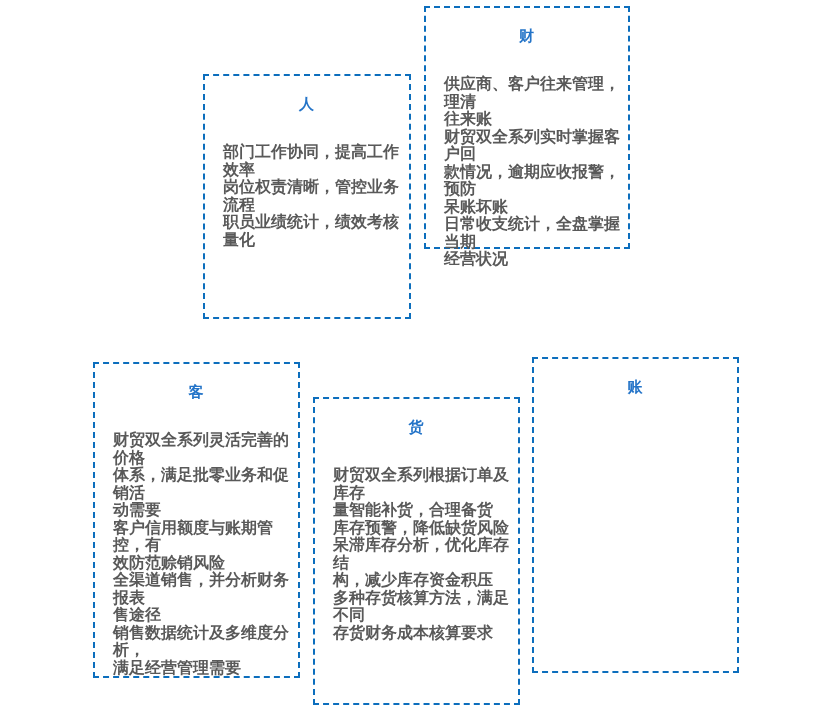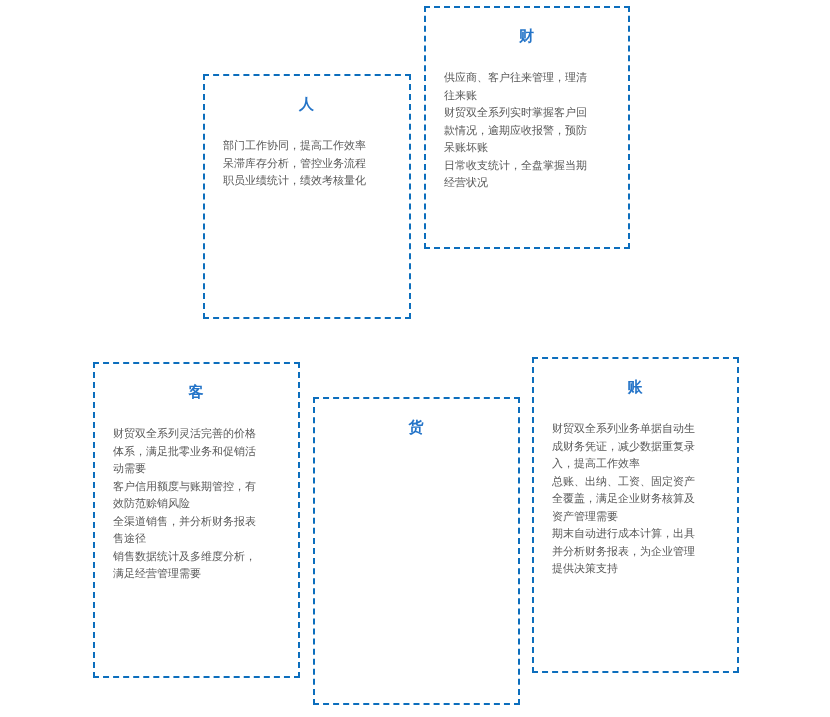--- a/index.html
+++ b/index.html
@@ -26,42 +26,43 @@
   .card-title {
     margin: 0;
     text-align: center;
     font-size: 15px;
     line-height: 20px;
     font-weight: bold;
     color: var(--title-color);
     letter-spacing: 1px;
   }
   .card-body {
-    margin: 23px 0 0 0;
+    margin: 29px 0 0 0;
     padding: 0 2px 0 18px;
-    font-size: 11px;
+    font-size: 16px;
     line-height: 17.5px;
     color: var(--body-color);
     white-space: pre-line;
+    font-weight: bold;
   }
   .card-people   { left: 203px; top:  74px; width: 208px; height: 245px; }
   .card-finance  { left: 424px; top:   6px; width: 206px; height: 243px; }
   .card-customer { left:  93px; top: 362px; width: 207px; height: 316px; }
   .card-goods    { left: 313px; top: 397px; width: 207px; height: 308px; }
   .card-accounts { left: 532px; top: 357px; width: 207px; height: 316px; }
 </style>
 </head>
 <body>
 
 <div>
 
   <section class="card card-people">
     <h3 class="card-title">人</h3>
     <p class="card-body">部门工作协同，提高工作效率
-呆滞库存分析，管控业务流程
+岗位权责清晰，管控业务流程
 职员业绩统计，绩效考核量化</p>
   </section>
 
   <section class="card card-finance">
     <h3 class="card-title">财</h3>
     <p class="card-body">供应商、客户往来管理，理清
 往来账
 财贸双全系列实时掌握客户回
 款情况，逾期应收报警，预防
 呆账坏账
@@ -77,28 +78,26 @@
 客户信用额度与账期管控，有
 效防范赊销风险
 全渠道销售，并分析财务报表
 售途径
 销售数据统计及多维度分析，
 满足经营管理需要</p>
   </section>
 
   <section class="card card-goods">
     <h3 class="card-title">货</h3>
+    <p class="card-body">财贸双全系列根据订单及库存
+量智能补货，合理备货
+库存预警，降低缺货风险
+呆滞库存分析，优化库存结
+构，减少库存资金积压
+多种存货核算方法，满足不同
+存货财务成本核算要求</p>
   </section>
 
   <section class="card card-accounts">
     <h3 class="card-title">账</h3>
-    <p class="card-body">财贸双全系列业务单据自动生
-成财务凭证，减少数据重复录
-入，提高工作效率
-总账、出纳、工资、固定资产
-全覆盖，满足企业财务核算及
-资产管理需要
-期末自动进行成本计算，出具
-并分析财务报表，为企业管理
-提供决策支持</p>
   </section>
 
 </div>
 
 </body></html>

